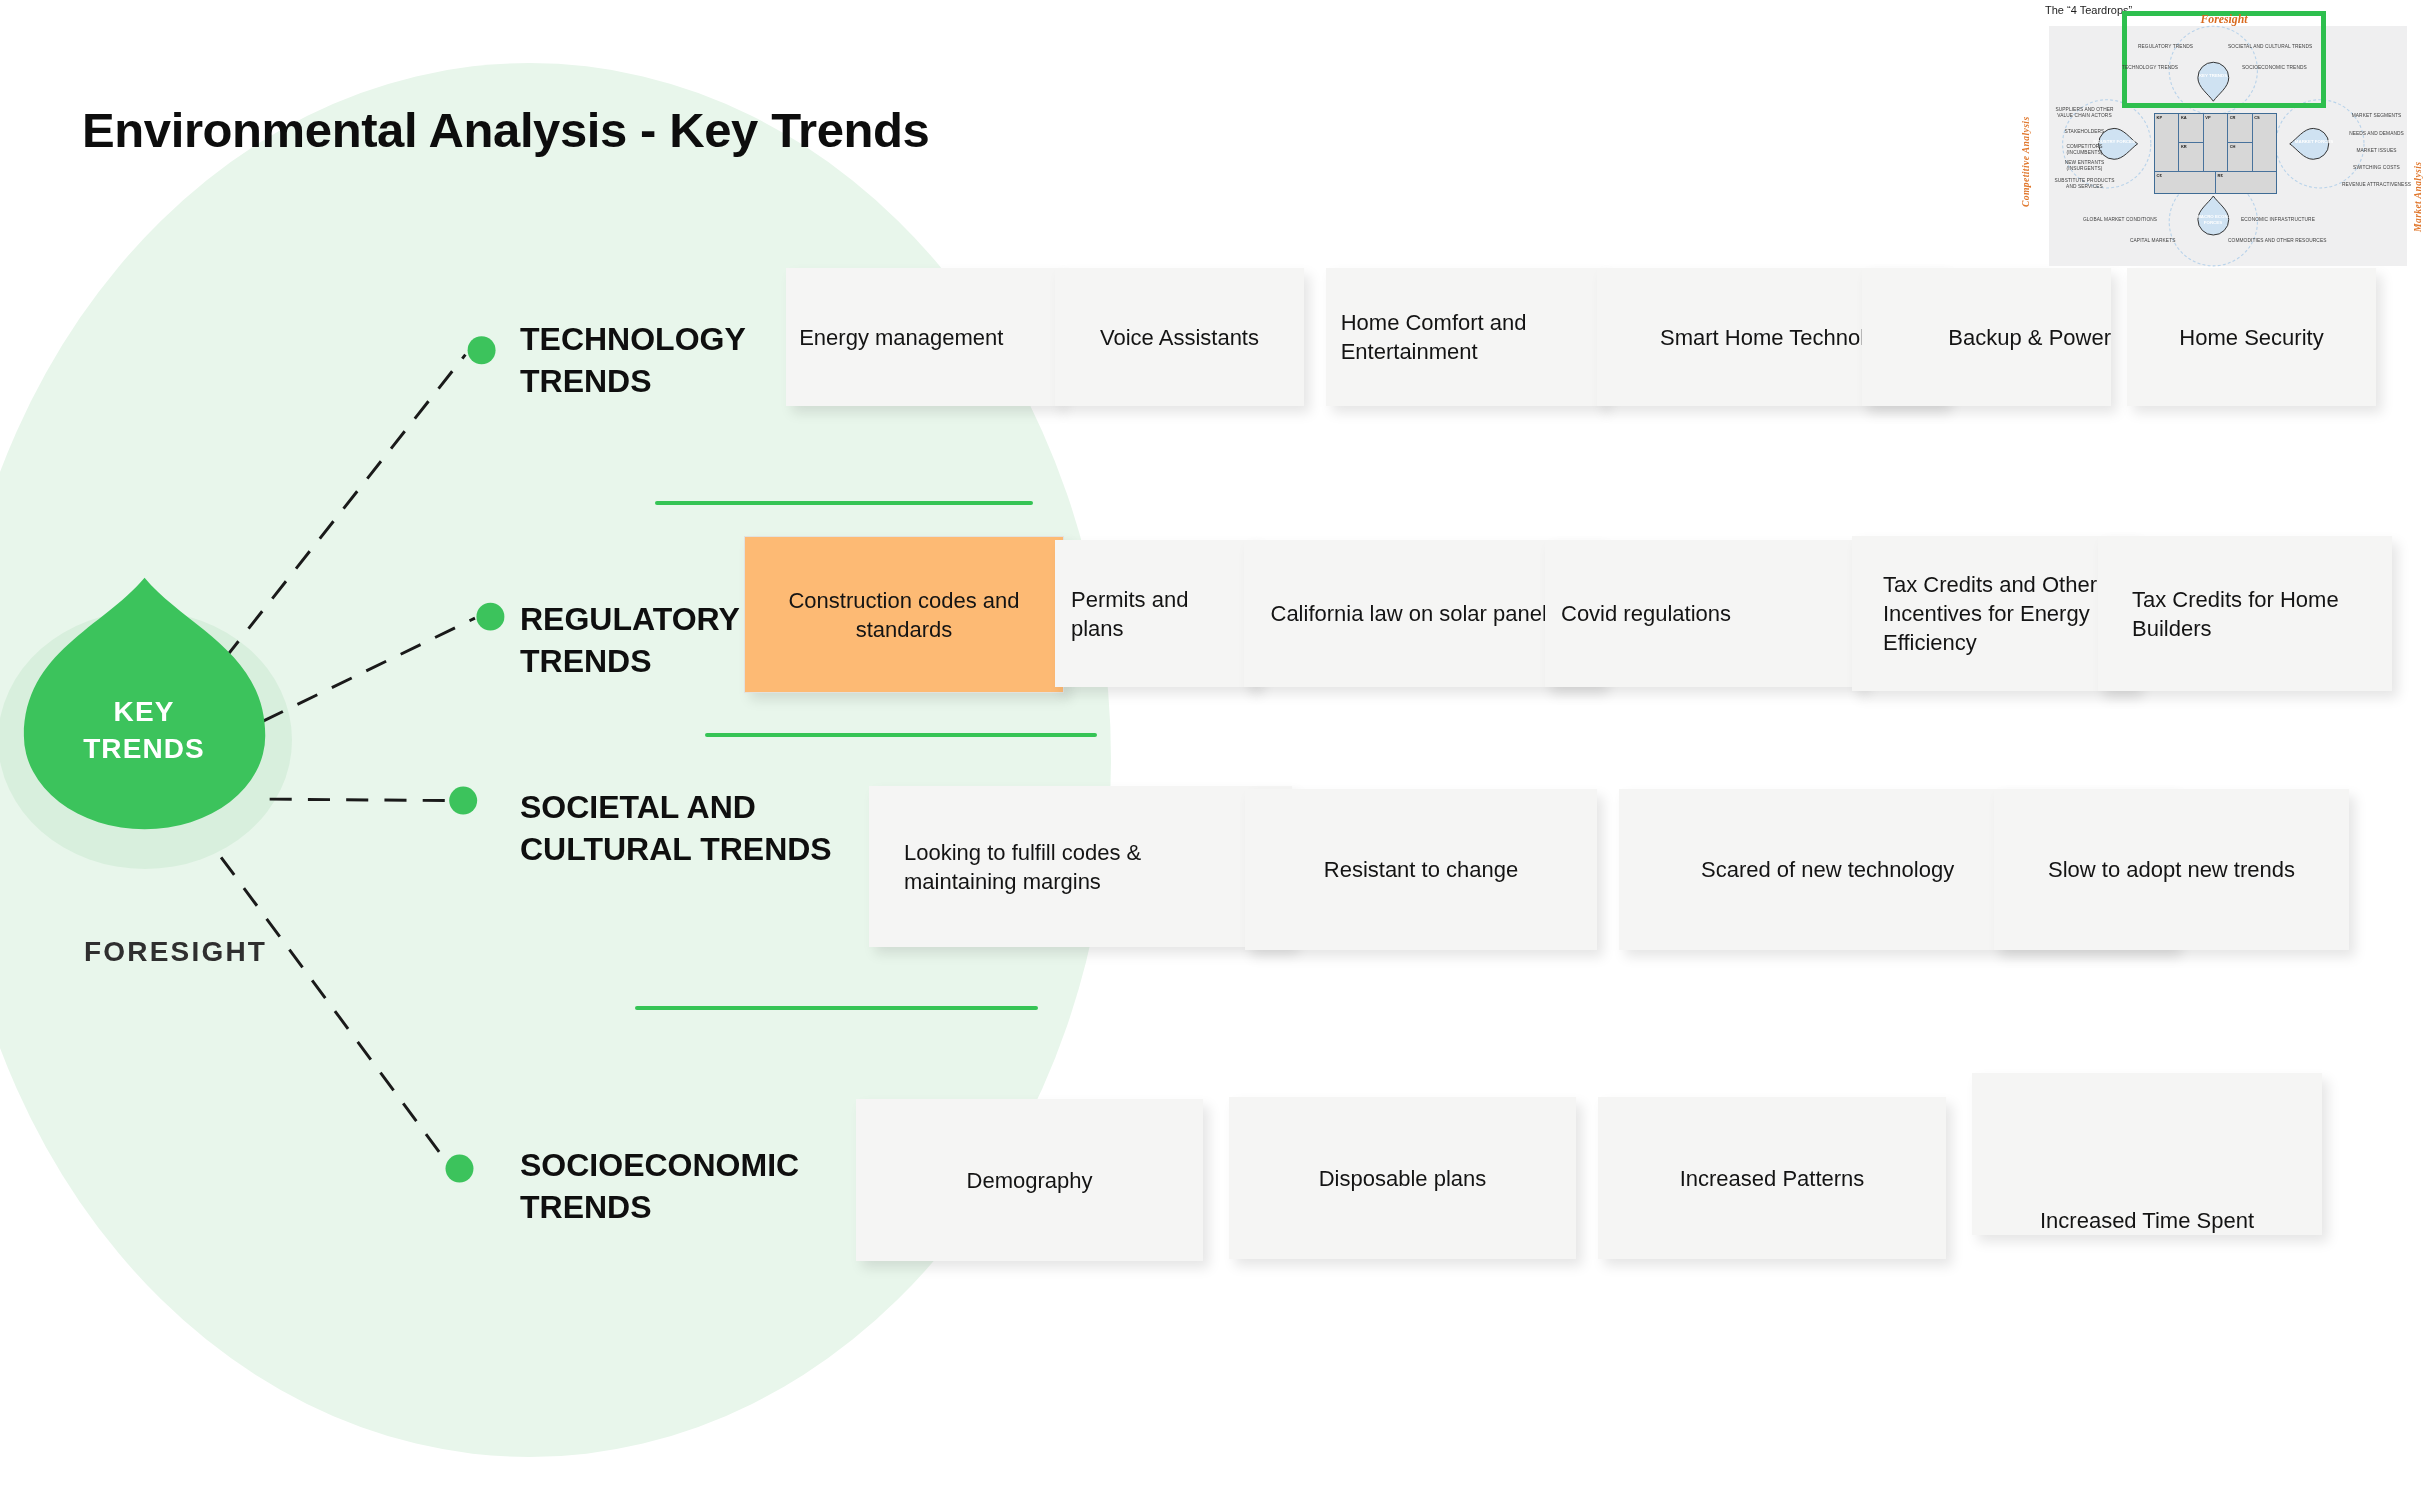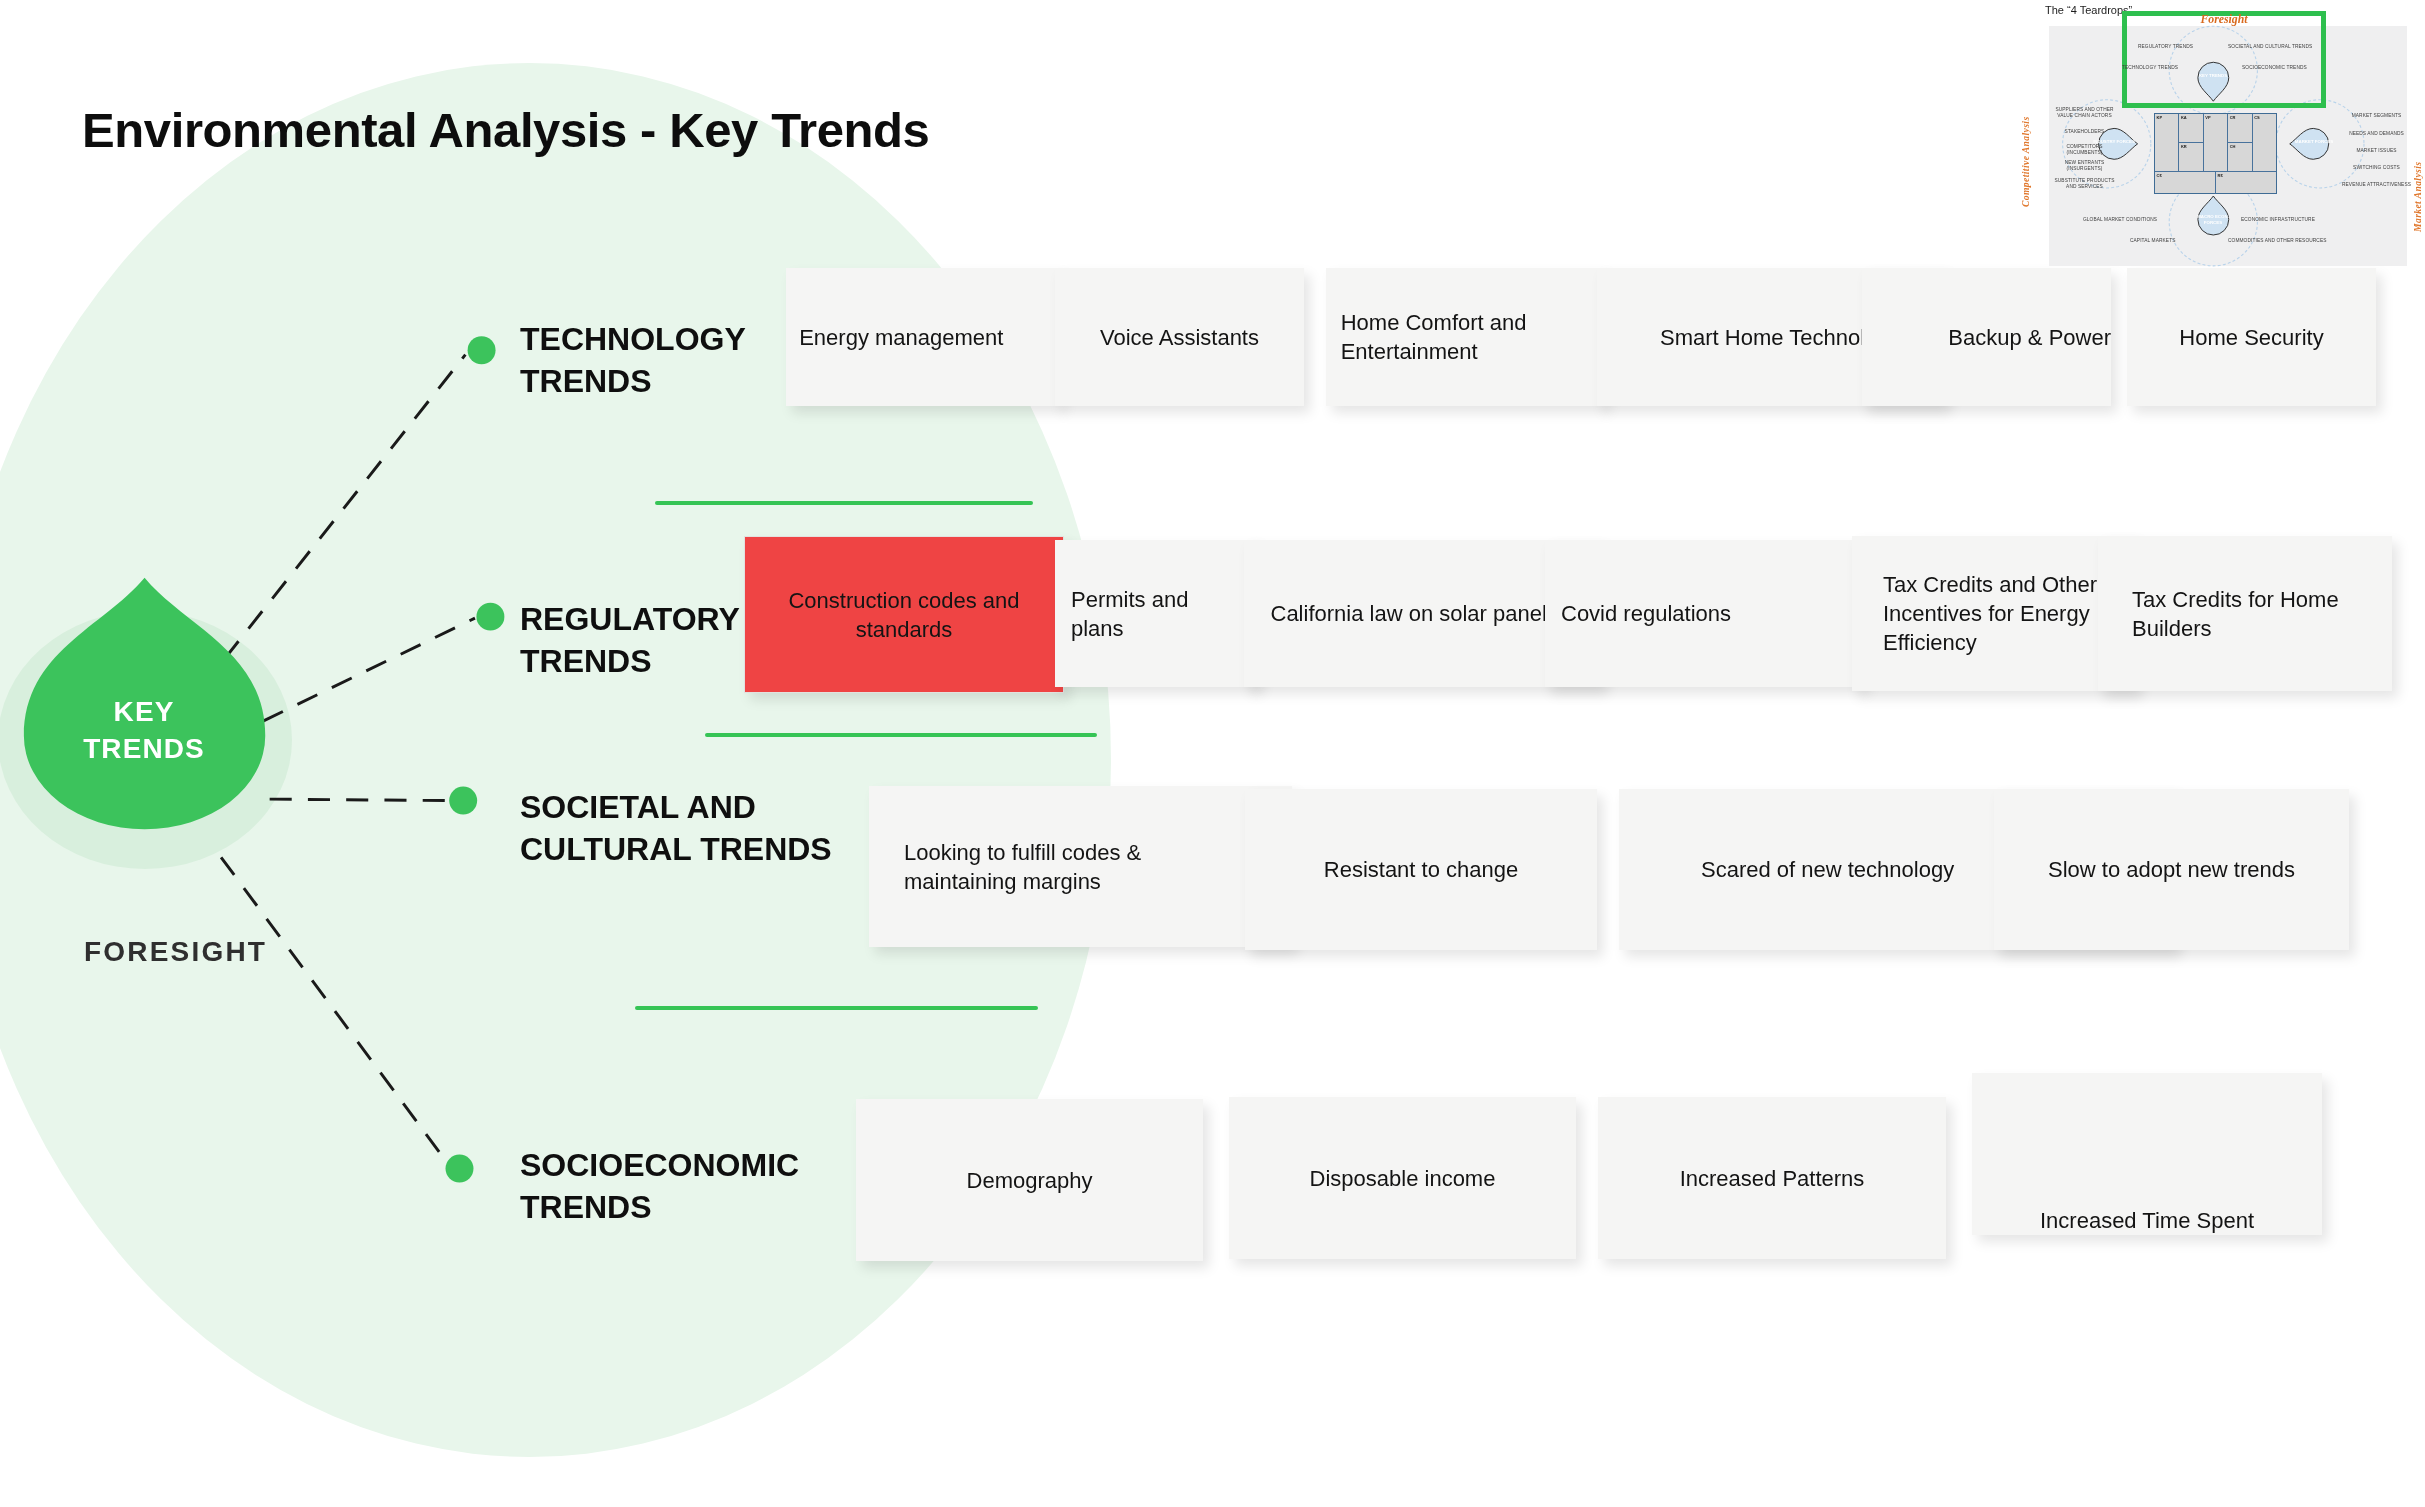--- a/index.html
+++ b/index.html
@@ -25,21 +25,21 @@
 
   
   .sep{height:4.4px;background:#35c455;border-radius:2.2px;}
 
   
   .card{
     background:#f5f5f4;box-shadow:5.9px 7.4px 11.8px rgba(0,0,0,0.10);
     display:flex;align-items:center;font-size:22px;color:#141414;line-height:29px;
   }
   .card.center{justify-content:center;text-align:center;}
-  .card.first-reg{background:#ef4444;border:0.7px solid #e2e2df;}
+  .card.first-reg{background:#fdba74;border:0.7px solid #e2e2df;}
 
   
   .minimap{left:2020px;top:4.4px;width:405px;height:265px;font-family:"Liberation Sans",sans-serif;}
   .mm-title{left:25px;top:0;font-family:Liberation Sans, sans-serif;font-size:11px;color:#1d1d1d;white-space:nowrap;}
   .mm-panel{left:29px;top:22px;width:358px;height:240px;background:#efeff0;}
   .mm-greenbox{left:102px;top:6.6px;width:204px;height:97px;border:5.2px solid #2ebf4e;box-sizing:border-box;}
   .mm-foresight{left:102px;top:7.4px;width:204px;text-align:center;font-family:"Liberation Serif",serif;font-style:italic;font-weight:700;font-size:11.8px;color:#d96a1e;}
   .mm-lbl{font-size:4.8px;color:#3d3d3d;letter-spacing:0.1px;white-space:nowrap;}
   .mm-lbl.wrap{white-space:normal;text-align:center;line-height:5.9px;}
   .mm-drop-lbl{color:#ffffff;font-size:4.4px;font-weight:700;text-align:center;line-height:5.2px;}
@@ -137,21 +137,21 @@
     <span>Scared of new technology</span>
   </div>
 <div class="abs card center" style="left:1994px;top:789px;width:355px;height:161px;">
     <span>Slow to adopt new trends</span>
   </div>
 
 <div class="abs card center" style="left:856px;top:1099px;width:347px;height:162px;">
     <span>Demography</span>
   </div>
 <div class="abs card center" style="left:1229px;top:1097px;width:347px;height:162px;">
-    <span>Disposable income</span>
+    <span>Disposable plans</span>
   </div>
 <div class="abs card center" style="left:1598px;top:1097px;width:348px;height:162px;">
     <span>Increased Patterns</span>
   </div>
 <div class="abs card center" style="left:1972px;top:1073px;width:350px;height:162px;align-items:flex-end;">
     <span>Increased Time Spent</span>
   </div>
 
 <div class="abs minimap">
   <div class="abs mm-title">The “4 Teardrops”</div>

